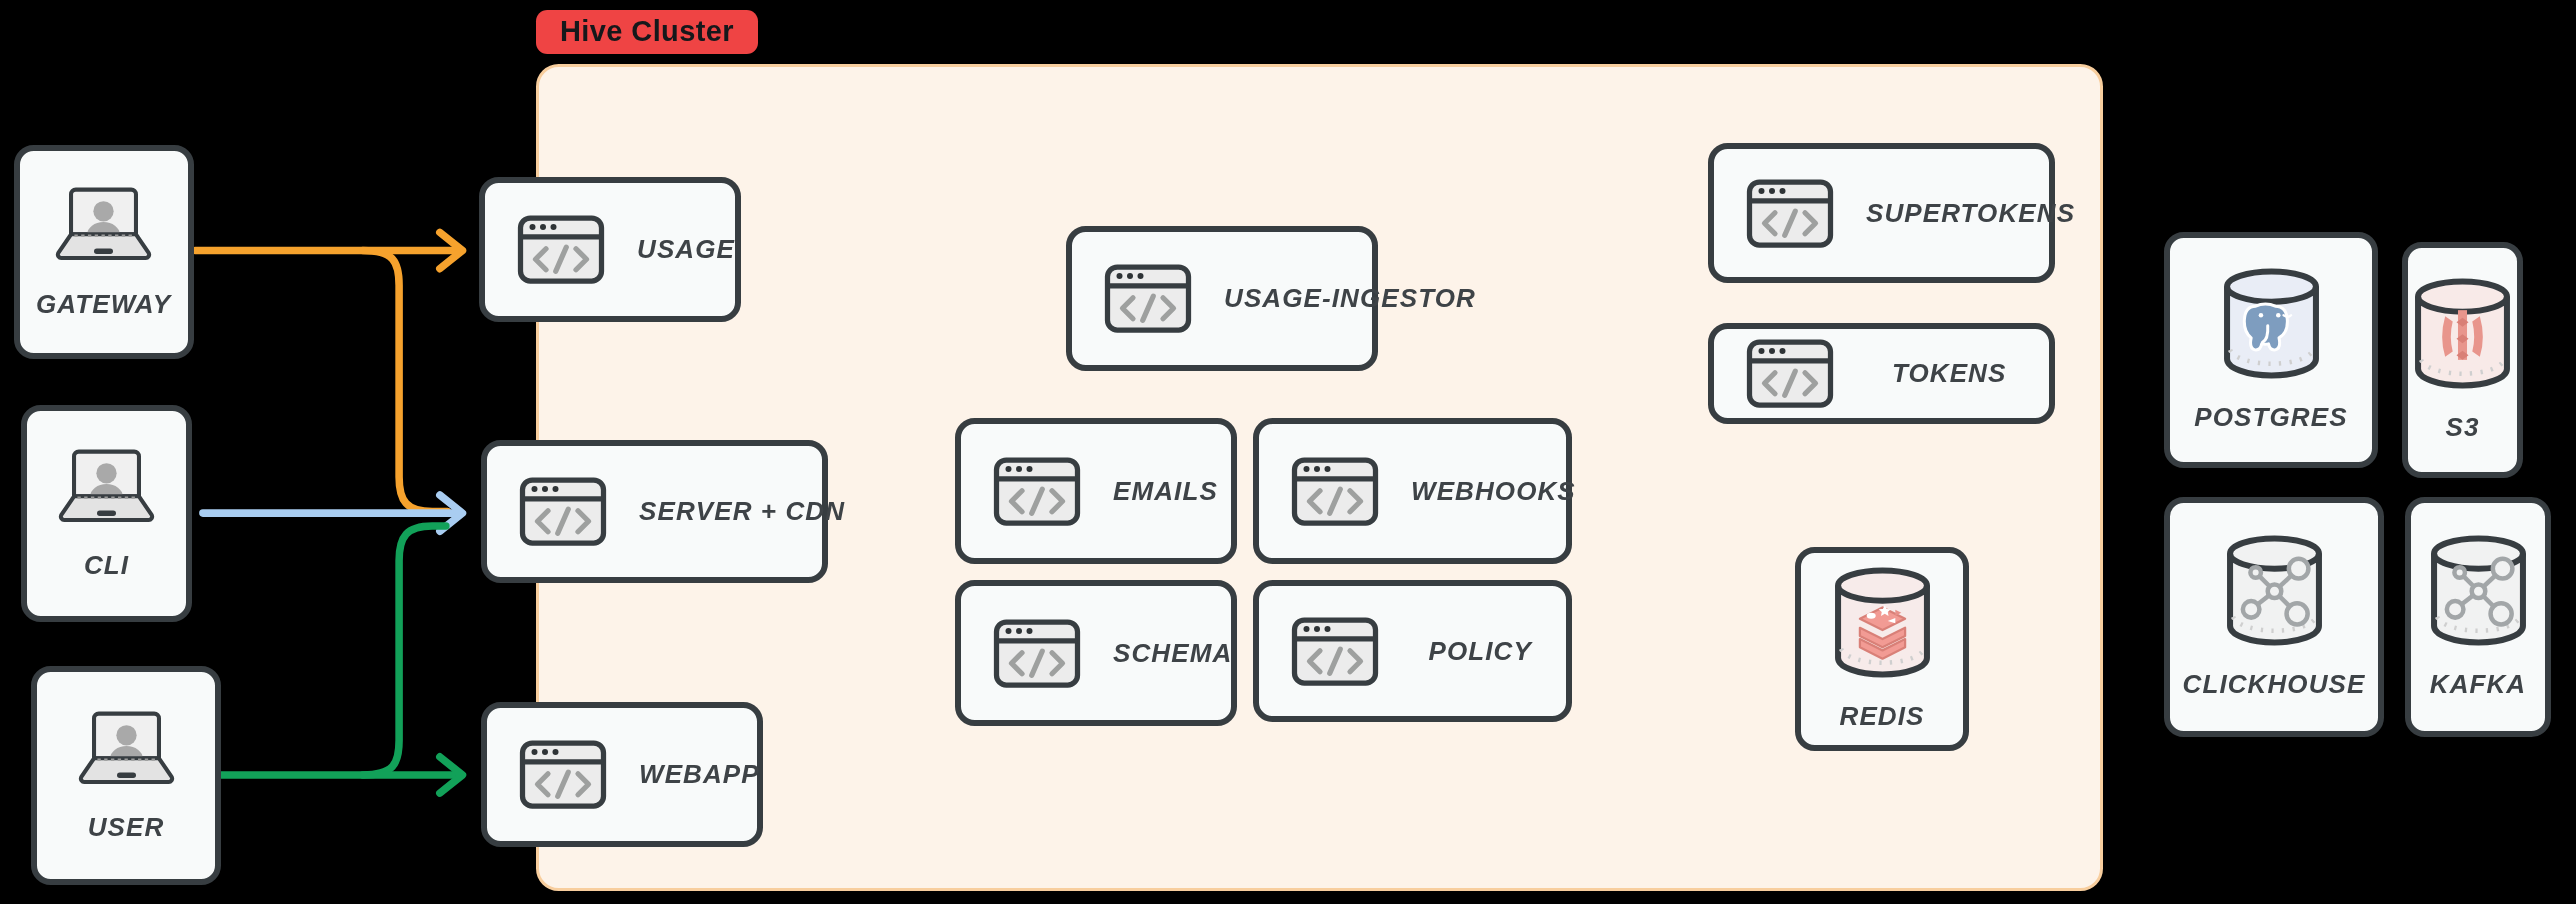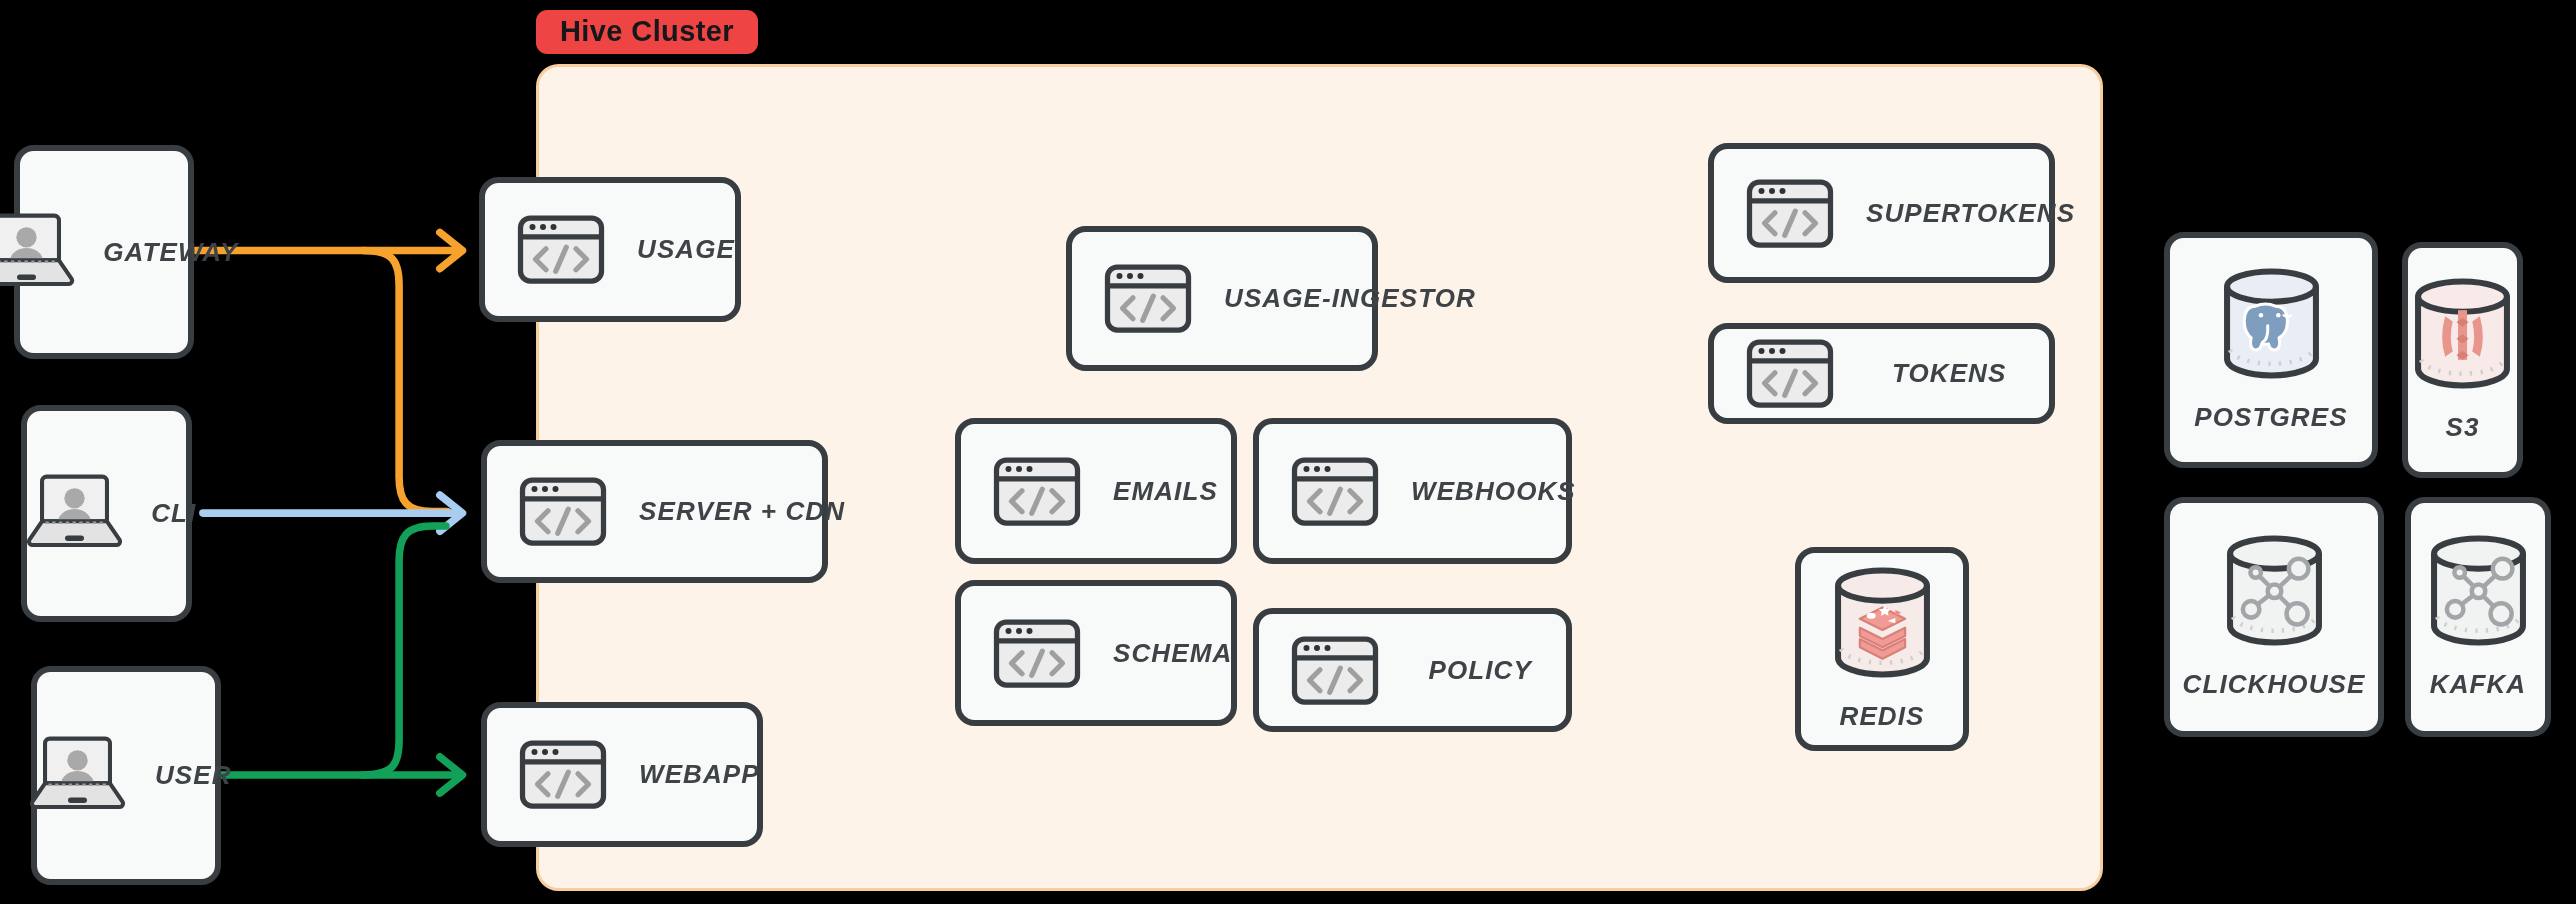--- a/index.html
+++ b/index.html
@@ -25,21 +25,21 @@
   .card{
     position:absolute;background:#F8FAFA;border:6.8px solid #373D41;
     border-radius:19.6px;box-sizing:border-box;z-index:3;display:flex;
   }
   .label{
     font-style:italic;font-weight:600;color:#3E4347;font-size:26px;
     letter-spacing:1.1px;white-space:nowrap;
   }
   .svc{flex-direction:row;align-items:center;padding-left:32px;padding-right:16.6px;}
   .svc .label{flex:1;text-align:center;padding-left:32px;}
-  .client{align-items:center;justify-content:center;gap:19.6px;}
+  .client{flex-direction:column;align-items:center;justify-content:center;gap:19.6px;}
   .db{flex-direction:column;align-items:center;justify-content:center;gap:22.6px;}
   .icon{display:block;line-height:0;}
 </style>
 </head>
 <body>
 
 <div class="cluster"></div>
 <div class="cluster-pill">Hive Cluster</div>
 
 <svg class="wires" width="2576" height="904" viewBox="0 0 3412 1198">
@@ -195,21 +195,21 @@
     <circle cx="34" cy="16" r="4" fill="#2E3336"></circle>
     <circle cx="48" cy="16" r="4" fill="#2E3336"></circle>
     <g stroke="#9EA09F" stroke-width="7" fill="none" stroke-linecap="round" stroke-linejoin="round">
       <path d="M38 45 L24 59 L38 73"></path>
       <path d="M51 75 L65 43"></path>
       <path d="M78 45 L92 59 L78 73"></path>
     </g>
   </svg></span>
   <span class="label">SCHEMA</span>
 </div>
-<div class="card svc" style="left:1253px;top:608px;width:319px;height:124px">
+<div class="card svc" style="left:1253px;top:580px;width:319px;height:142px">
   <span class="icon">
   <svg width="88" height="69" viewBox="0 0 116 92">
     <rect x="4" y="4" width="108" height="84" rx="13" fill="#ECECEC" stroke="#373D41" stroke-width="7"></rect>
     <line x1="4" y1="29" x2="112" y2="29" stroke="#373D41" stroke-width="7"></line>
     <circle cx="20" cy="16" r="4" fill="#2E3336"></circle>
     <circle cx="34" cy="16" r="4" fill="#2E3336"></circle>
     <circle cx="48" cy="16" r="4" fill="#2E3336"></circle>
     <g stroke="#9EA09F" stroke-width="7" fill="none" stroke-linecap="round" stroke-linejoin="round">
       <path d="M38 45 L24 59 L38 73"></path>
       <path d="M51 75 L65 43"></path>

